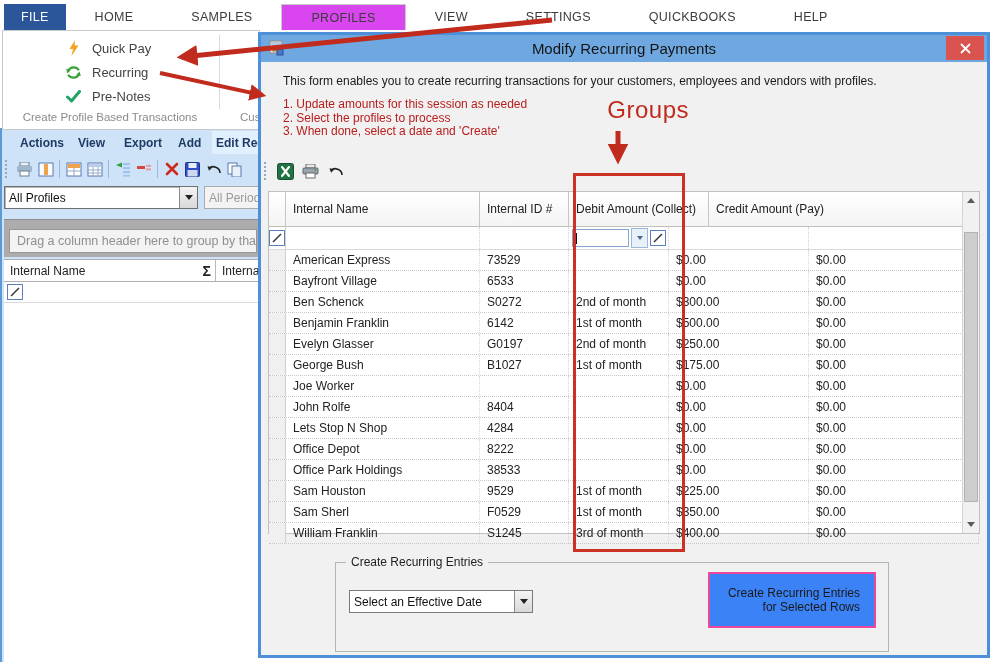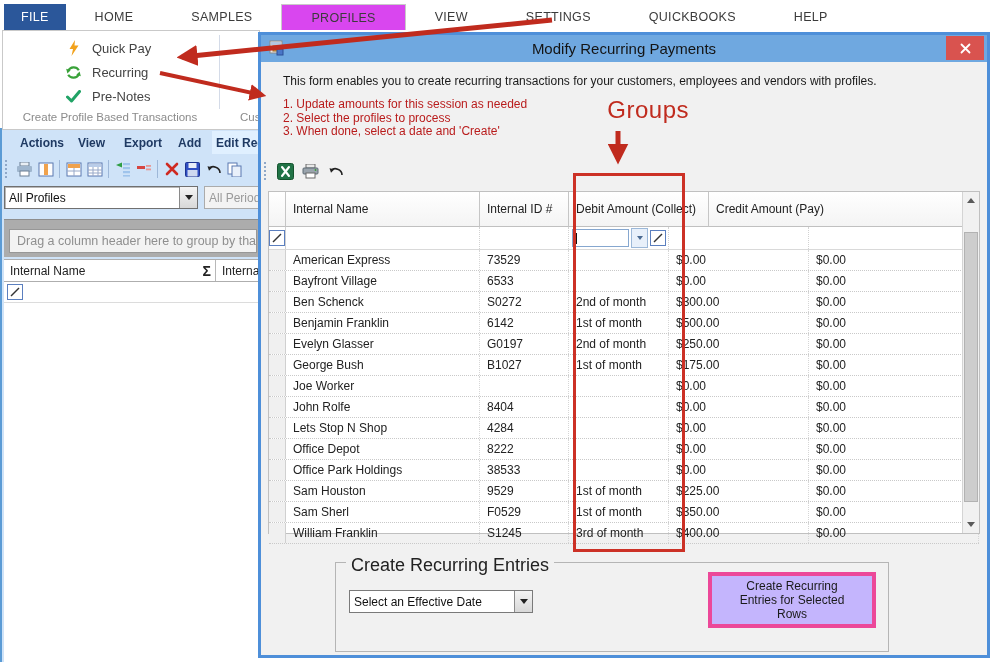--- a/index.html
+++ b/index.html
@@ -78,23 +78,23 @@
   .tri-dn-s{width:0;height:0;border-left:4px solid transparent;border-right:4px solid transparent;border-top:5px solid #5a5a5a;}
   .sthumb{position:absolute;left:1px;top:40px;width:14px;height:270px;background:#cdcdcd;border:1px solid #b2b2b2;box-sizing:border-box;}
   
   .grp-combo{display:flex;align-items:center;margin-left:3px;}
   .grp-input{width:52px;height:16px;background:#fff;border:1px solid #86a7cf;display:flex;align-items:center;padding-left:3px;}
   .caret{width:1px;height:11px;background:#111;}
   .grp-dd{width:15px;height:18px;margin-left:2px;background:#e8f0fa;border:1px solid #9cb8d8;display:flex;align-items:center;justify-content:center;}
   .grp-dd .tri-down{border-top-color:#4a6a92;border-left-width:3.5px;border-right-width:3.5px;border-top-width:4.5px;}
   
   .fgroup{position:absolute;left:74px;top:500px;width:552px;height:88px;border:1px solid #b5b5b5;}
-  .fgroup-label{position:absolute;left:10px;top:-8px;background:#f1f1f1;padding:0 5px;font-size:18px;color:#222;}
+  .fgroup-label{position:absolute;left:10px;top:-8px;background:#f1f1f1;padding:0 5px;font-size:12px;color:#222;}
   .date-combo{left:13px;top:27px;width:184px;box-shadow:none;border-color:#7a7a7a;}
-  .create-btn{position:absolute;left:447px;top:510px;width:168px;height:56px;background:#c4b5fd;border:4px solid #ec4899;display:flex;align-items:center;justify-content:center;text-align:center;font-size:12px;color:#1a1a1a;padding:0 14px;box-sizing:border-box;}
+  .create-btn{position:absolute;left:447px;top:510px;width:168px;height:56px;background:#3b82f6;border:2px solid #ec4899;display:flex;align-items:center;justify-content:center;text-align:right;font-size:12px;color:#1a1a1a;padding:0 14px;box-sizing:border-box;}
   
   .ann-svg{position:absolute;left:0;top:0;width:995px;height:662px;z-index:10;pointer-events:none;}
   .groups-label{position:absolute;left:573px;top:96px;width:116px;text-align:right;font-size:24px;color:#c02b1e;z-index:10;pointer-events:none;letter-spacing:.5px;}
   .red-rect{position:absolute;left:573px;top:173px;width:112px;height:379px;border:3px solid #cc3126;z-index:10;pointer-events:none;box-sizing:border-box;}
 </style>
 </head>
 <body>
 
 <div class="menubar">
   <div class="menu-item file">FILE</div>

